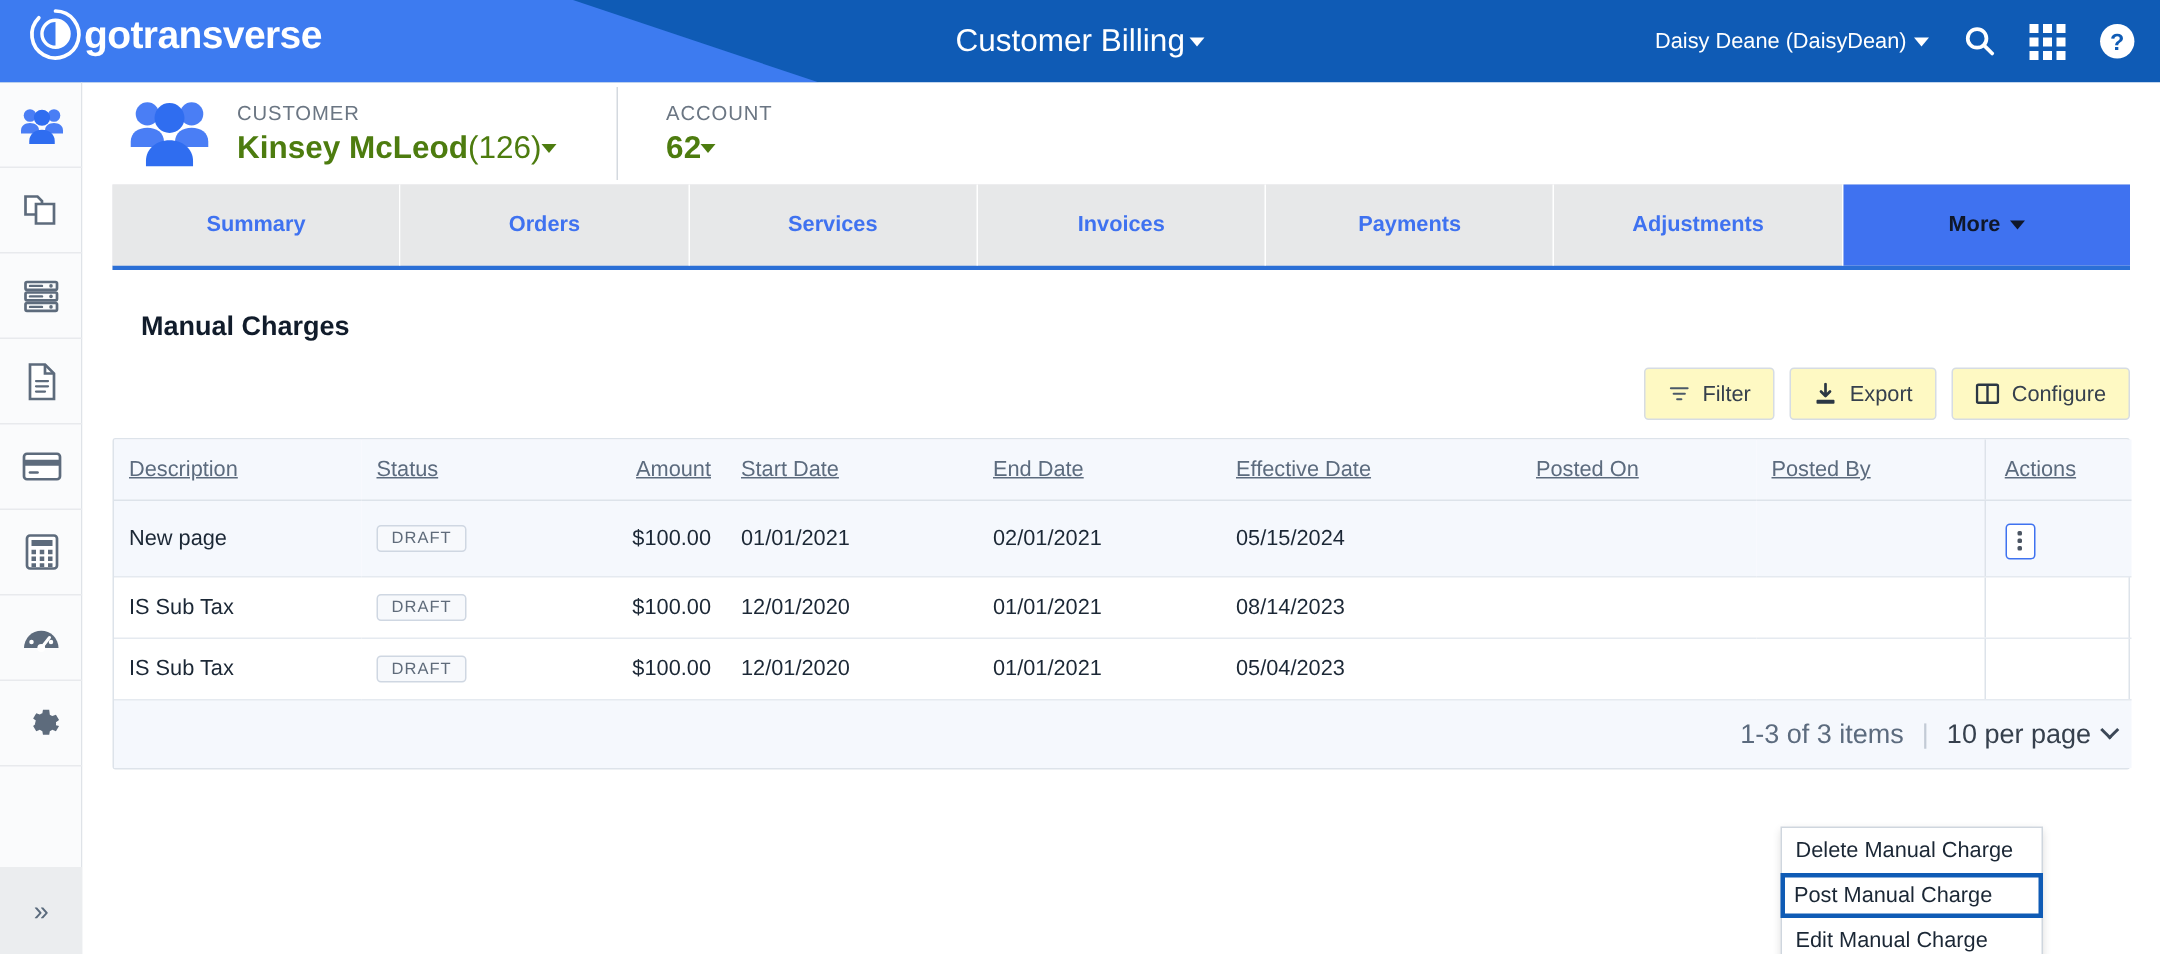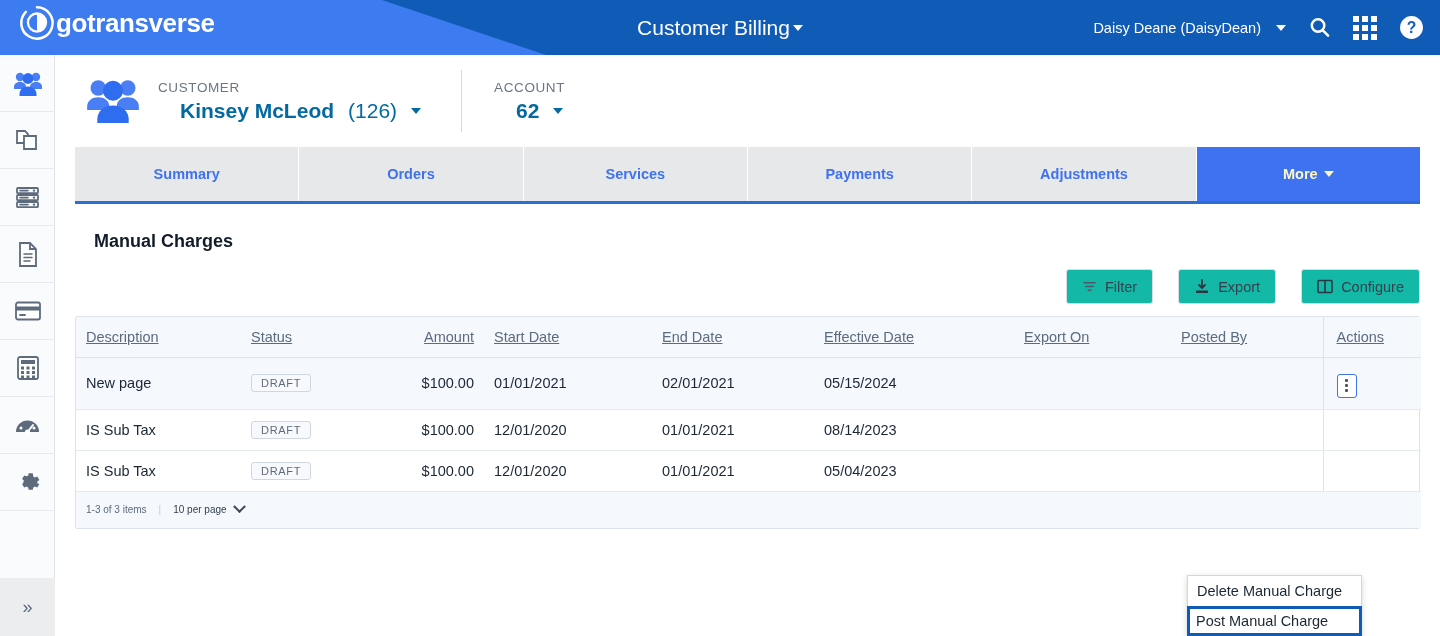--- a/index.html
+++ b/index.html
@@ -47,21 +47,21 @@
     border-left: 5px solid transparent;
     border-right: 5px solid transparent;
     border-top: 6px solid currentColor;
     display: inline-block;
   }
   .topbar-right {
     position: absolute; right: 16px; top: 0; height: 55px;
     display: flex; align-items: center; gap: 22px;
   }
   .user-menu {
-    display: flex; align-items: center; gap: 15px;
+    display: flex; align-items: center; gap: 5px;
     color: #ffffff; font-size: 14.5px; cursor: pointer;
   }
   .hicon { color: #fff; display: flex; align-items: center; cursor: pointer; }
   .grid-icon { display: grid; grid-template-columns: repeat(3, 6px); gap: 3px; }
   .grid-icon i { width: 6px; height: 6px; background: #fff; display: block; }
 
   
   .rail {
     position: absolute; left: 0; top: 55px;
     width: 55px; height: 581px;
@@ -84,33 +84,32 @@
     cursor: pointer;
   }
 
   
   .content {
     position: absolute; left: 55px; top: 55px;
     width: 1385px; height: 581px;
     background: #ffffff;
   }
   .ctx-header {
-    height: 92px; padding: 0 0 0 30px;
+    height: 68px; padding: 0 0 0 30px;
     display: flex; align-items: center;
   }
   .ctx-avatar { margin-right: 17px; }
   .ctx-block { display: flex; flex-direction: column; justify-content: center; }
   .ctx-label {
     font-size: 13.5px; color: #6b7683; letter-spacing: 0.6px;
     margin-bottom: 4px;
   }
   .ctx-value {
-    font-size: 21px; color: #0369a1; display: flex; align-items: center; gap: 14px;
+    font-size: 21px; color: #4d7c0f; display: flex; align-items: center; gap: 0;
     cursor: pointer;
-    margin-left: 22px;
   }
   .ctx-value b { font-weight: bold; }
   .ctx-value .num { font-weight: normal; }
   .ctx-divider {
     width: 1px; height: 62px; background: #d4d9df;
     margin: 0 32px 0 40px;
   }
 
   
   .tabs {
@@ -122,39 +121,39 @@
   .tab {
     flex: 1 1 0; min-width: 0;
     display: flex; align-items: center; justify-content: center;
     font-size: 14.5px; font-weight: bold; color: #3f72f0;
     background: #e7e8e9;
     border-right: 1px solid #ffffff;
     cursor: pointer;
   }
   .tab:last-child { border-right: none; }
   .tab.active {
-    background: #3f72f0; color: #fef9c3;
+    background: #3f72f0; color: #0f172a;
     display: flex; gap: 6px; align-items: center;
   }
 
   
   .panel { padding: 0 20px; position: relative; }
   .panel-title {
     font-size: 18px; font-weight: bold; color: #111c2b;
     margin: 27px 0 0 19px;
   }
   .toolbar {
     display: flex; justify-content: flex-end; gap: 10px;
     margin: 17px 0 12px 0;
   }
   .tbtn {
     height: 35px; padding: 0 15px;
     display: flex; align-items: center; gap: 8px;
-    background: #14b8a6; border: 1px solid #d6dce3; border-radius: 3px;
-    font-size: 14.5px; color: #36404d; cursor: pointer; margin-left: 15px;
+    background: #fef9c3; border: 1px solid #d6dce3; border-radius: 3px;
+    font-size: 14.5px; color: #36404d; cursor: pointer;
   }
 
   
   .tbl-wrap {
     border: 1px solid #dde3ea;
     border-radius: 2px;
     margin-left: 0;
   }
   table { width: 100%; border-collapse: collapse; table-layout: fixed; }
   thead th {
@@ -187,21 +186,21 @@
     border: 1px solid #3f72f0; border-radius: 3px;
     display: inline-flex; flex-direction: column; align-items: center;
     justify-content: center; gap: 2px; cursor: pointer; background:#fff;
   }
   .kebab i { width: 3px; height: 3px; background: #4b5563; display: block; border-radius: 1px; }
 
   .tfoot-row td {
     background: #f5f8fd; padding: 12px 10px;
     border-top: 1px solid #dde3ea; border-bottom: none;
   }
-  .pager { display: flex; align-items: center; gap: 12px; font-size: 10px; color: #5c6b7e; }
+  .pager { display: flex; align-items: center; gap: 12px; font-size: 18px; color: #5c6b7e; justify-content: flex-end; }
   .pager .sep { color: #c3cbd6; }
   .pager .pp { display: flex; align-items: center; gap: 8px; color: #36404d; cursor: pointer; }
   .chev-dn {
     display: inline-block; width: 9px; height: 9px;
     border-right: 2.6px solid #3c4857; border-bottom: 2.6px solid #3c4857;
     transform: rotate(45deg) translate(-2px,-2px);
   }
 
   
   .ctxmenu {
@@ -400,20 +399,23 @@
 
   <div class="tabs">
     <div class="tab">
         <span>Summary</span>
       </div>
     <div class="tab">
         <span>Orders</span>
       </div>
     <div class="tab">
         <span>Services</span>
+      </div>
+    <div class="tab">
+        <span>Invoices</span>
       </div>
     <div class="tab">
         <span>Payments</span>
       </div>
     <div class="tab">
         <span>Adjustments</span>
       </div>
     <div class="tab active">
       <span>More</span>
       <span class="caret-down"></span>
@@ -464,21 +466,21 @@
             <col style="width:98px">
         </colgroup>
         <thead>
           <tr>
             <th>Description</th>
             <th>Status</th>
             <th class="num">Amount</th>
             <th>Start Date</th>
             <th>End Date</th>
             <th>Effective Date</th>
-            <th>Export On</th>
+            <th>Posted On</th>
             <th>Posted By</th>
             <th class="actions-col">Actions</th>
           </tr>
         </thead>
         <tbody>
           <tr class="alt">
             <td>New page</td>
             <td><span class="badge">DRAFT</span></td>
             <td class="num">$100.00</td>
             <td>01/01/2021</td>

